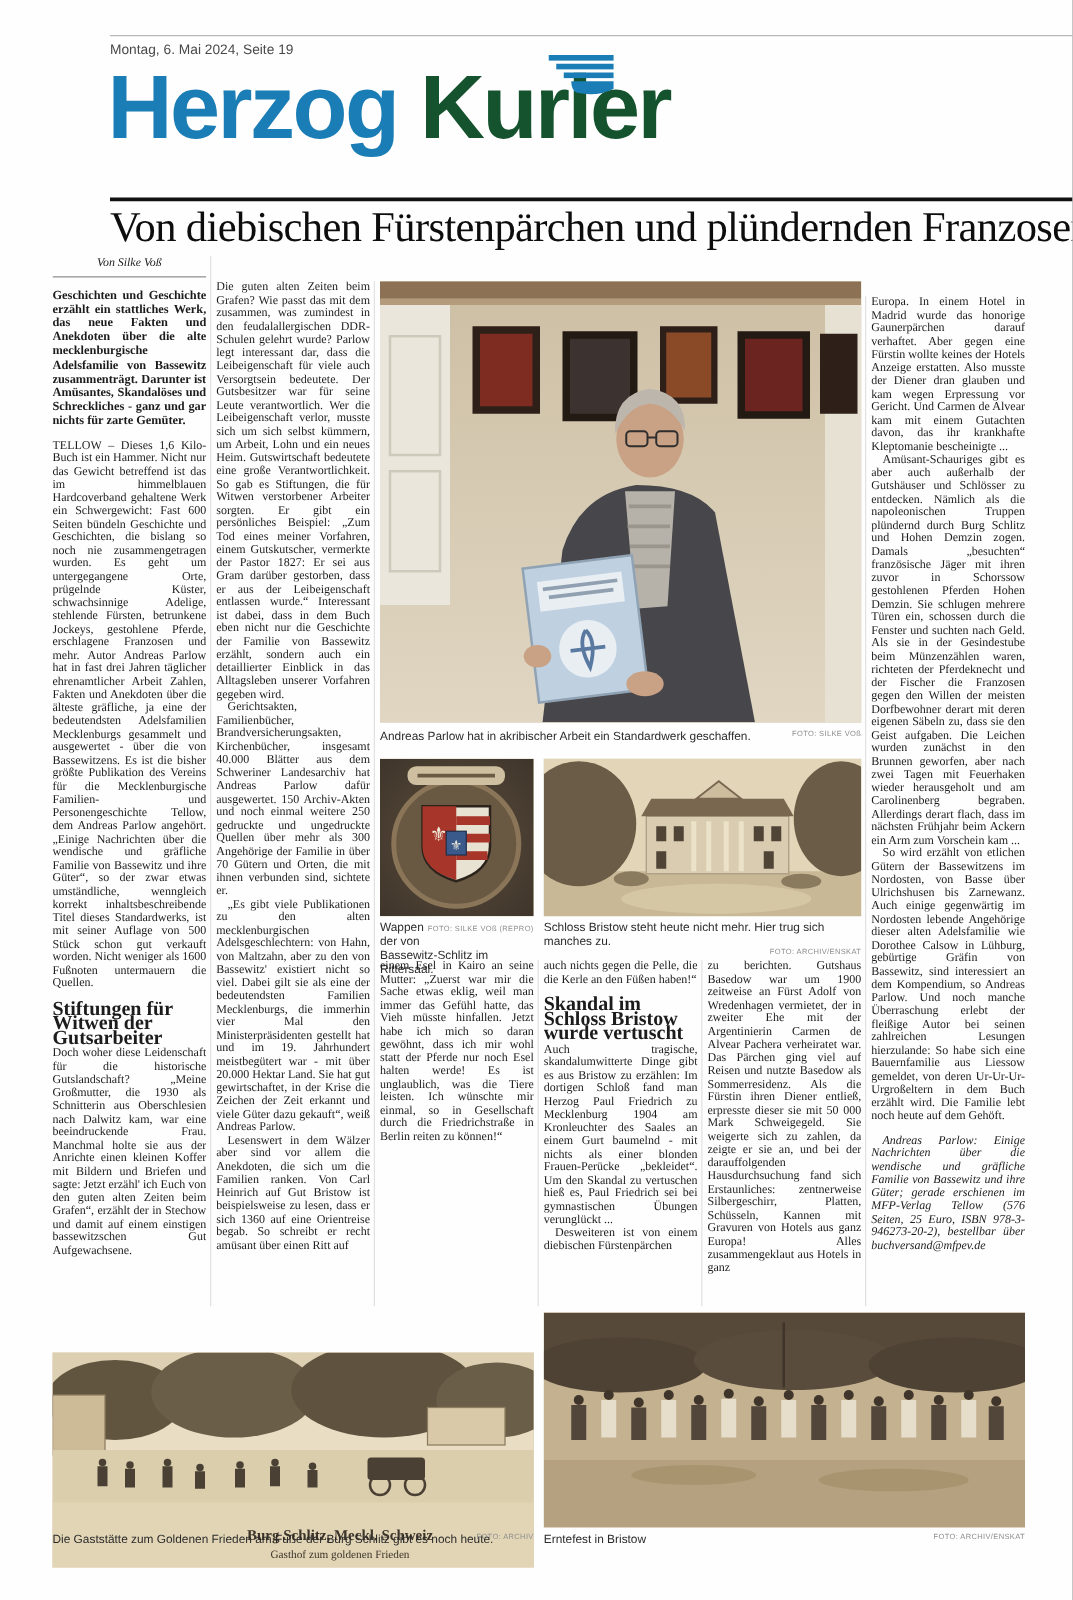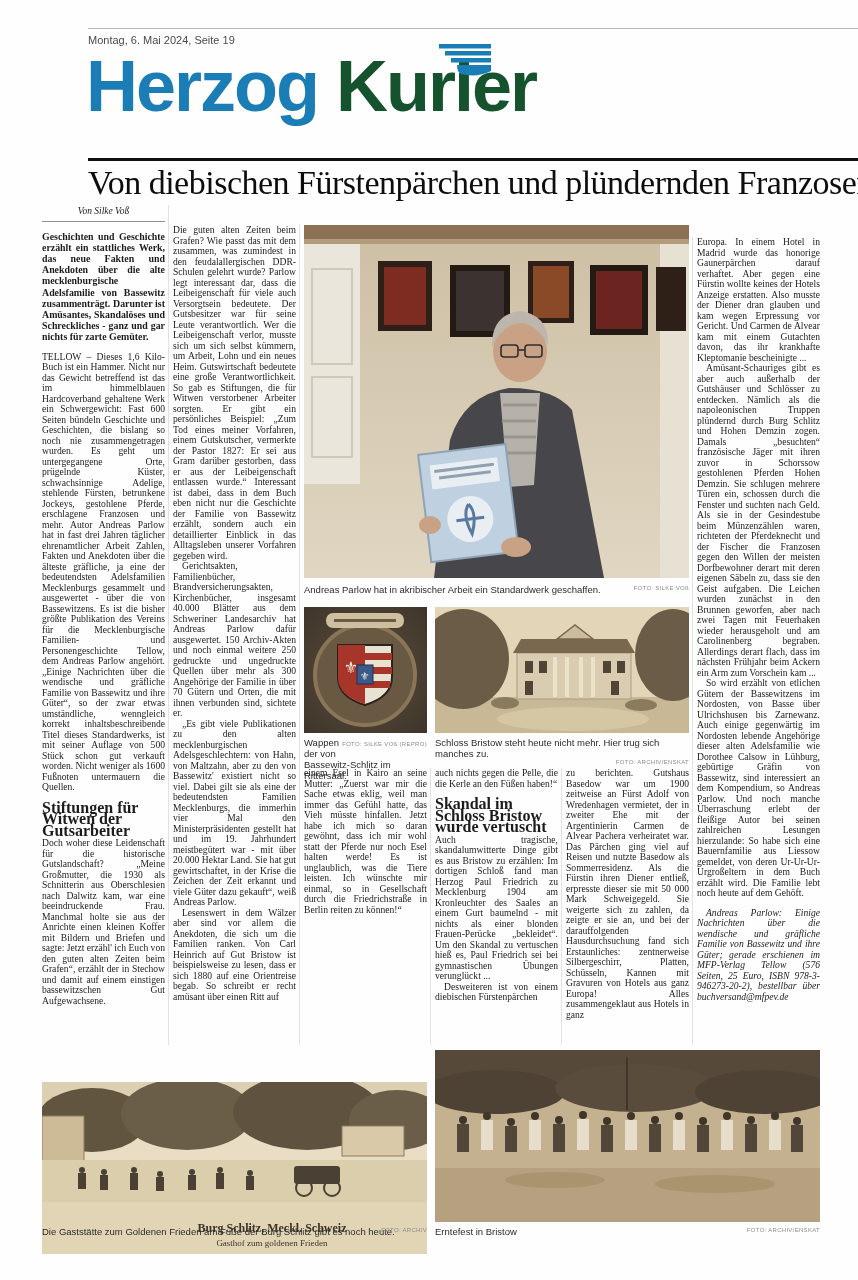--- a/index.html
+++ b/index.html
@@ -70,21 +70,21 @@
     <p class="lead">Geschichten und Geschichte erzählt ein stattliches Werk, das neue Fakten und Anekdoten über die alte mecklenburgische Adelsfamilie von Bassewitz zusammenträgt. Darunter ist Amüsantes, Skandalöses und Schreckliches - ganz und gar nichts für zarte Gemüter.</p>
     <p class="bodystart">TELLOW – Dieses 1,6 Kilo-Buch ist ein Hammer. Nicht nur das Gewicht betreffend ist das im himmelblauen Hardcoverband gehaltene Werk ein Schwergewicht: Fast 600 Seiten bündeln Geschichte und Geschichten, die bislang so noch nie zusammengetragen wurden. Es geht um untergegangene Orte, prügelnde Küster, schwachsinnige Adelige, stehlende Fürsten, betrunkene Jockeys, gestohlene Pferde, erschlagene Franzosen und mehr. Autor Andreas Parlow hat in fast drei Jahren täglicher ehrenamtlicher Arbeit Zahlen, Fakten und Anekdoten über die älteste gräfliche, ja eine der bedeutendsten Adelsfamilien Mecklenburgs gesammelt und ausgewertet - über die von Bassewitzens. Es ist die bisher größte Publikation des Vereins für die Mecklenburgische Familien- und Personengeschichte Tellow, dem Andreas Parlow angehört. „Einige Nachrichten über die wendische und gräfliche Familie von Bassewitz und ihre Güter“, so der zwar etwas umständliche, wenngleich korrekt inhaltsbeschreibende Titel dieses Standardwerks, ist mit seiner Auflage von 500 Stück schon gut verkauft worden. Nicht weniger als 1600 Fußnoten untermauern die Quellen.</p>
     <div class="subhead">Stiftungen für Witwen der Gutsarbeiter</div>
     <p>Doch woher diese Leidenschaft für die historische Gutslandschaft? „Meine Großmutter, die 1930 als Schnitterin aus Oberschlesien nach Dalwitz kam, war eine beeindruckende Frau. Manchmal holte sie aus der Anrichte einen kleinen Koffer mit Bildern und Briefen und sagte: Jetzt erzähl' ich Euch von den guten alten Zeiten beim Grafen“, erzählt der in Stechow und damit auf einem einstigen bassewitzschen Gut Aufgewachsene.</p>
   </div>
 
   <div class="col" style="left:173px;top:225px;height:822px;">
     <p>Die guten alten Zeiten beim Grafen? Wie passt das mit dem zusammen, was zumindest in den feudalallergischen DDR-Schulen gelehrt wurde? Parlow legt interessant dar, dass die Leibeigenschaft für viele auch Versorgtsein bedeutete. Der Gutsbesitzer war für seine Leute verantwortlich. Wer die Leibeigenschaft verlor, musste sich um sich selbst kümmern, um Arbeit, Lohn und ein neues Heim. Gutswirtschaft bedeutete eine große Verantwortlichkeit. So gab es Stiftungen, die für Witwen verstorbener Arbeiter sorgten. Er gibt ein persönliches Beispiel: „Zum Tod eines meiner Vorfahren, einem Gutskutscher, vermerkte der Pastor 1827: Er sei aus Gram darüber gestorben, dass er aus der Leibeigenschaft entlassen wurde.“ Interessant ist dabei, dass in dem Buch eben nicht nur die Geschichte der Familie von Bassewitz erzählt, sondern auch ein detaillierter Einblick in das Alltagsleben unserer Vorfahren gegeben wird.</p>
     <p>Gerichtsakten, Familienbücher, Brandversicherungsakten, Kirchenbücher, insgesamt 40.000 Blätter aus dem Schweriner Landesarchiv hat Andreas Parlow dafür ausgewertet. 150 Archiv-Akten und noch einmal weitere 250 gedruckte und ungedruckte Quellen über mehr als 300 Angehörige der Familie in über 70 Gütern und Orten, die mit ihnen verbunden sind, sichtete er.</p>
     <p>„Es gibt viele Publikationen zu den alten mecklenburgischen Adelsgeschlechtern: von Hahn, von Maltzahn, aber zu den von Bassewitz' existiert nicht so viel. Dabei gilt sie als eine der bedeutendsten Familien Mecklenburgs, die immerhin vier Mal den Ministerpräsidenten gestellt hat und im 19. Jahrhundert meistbegütert war - mit über 20.000 Hektar Land. Sie hat gut gewirtschaftet, in der Krise die Zeichen der Zeit erkannt und viele Güter dazu gekauft“, weiß Andreas Parlow.</p>
-    <p>Lesenswert in dem Wälzer aber sind vor allem die Anekdoten, die sich um die Familien ranken. Von Carl Heinrich auf Gut Bristow ist beispielsweise zu lesen, dass er sich 1880 auf eine Orientreise begab. So schreibt er recht amüsant über einen Ritt auf</p>
+    <p>Lesenswert in dem Wälzer aber sind vor allem die Anekdoten, die sich um die Familien ranken. Von Carl Heinrich auf Gut Bristow ist beispielsweise zu lesen, dass er sich 1360 auf eine Orientreise begab. So schreibt er recht amüsant über einen Ritt auf</p>
   </div>
 
   <div class="photo" style="left:304px;top:225px;width:385px;height:353px;">
     <svg width="385" height="353" viewBox="0 0 385 353">
       <defs>
         <linearGradient id="wall" x1="0" y1="0" x2="0" y2="1">
           <stop offset="0" stop-color="#cdbfa4"></stop>
             <stop offset="1" stop-color="#e0d6c2"></stop>
         </linearGradient>
       </defs>

